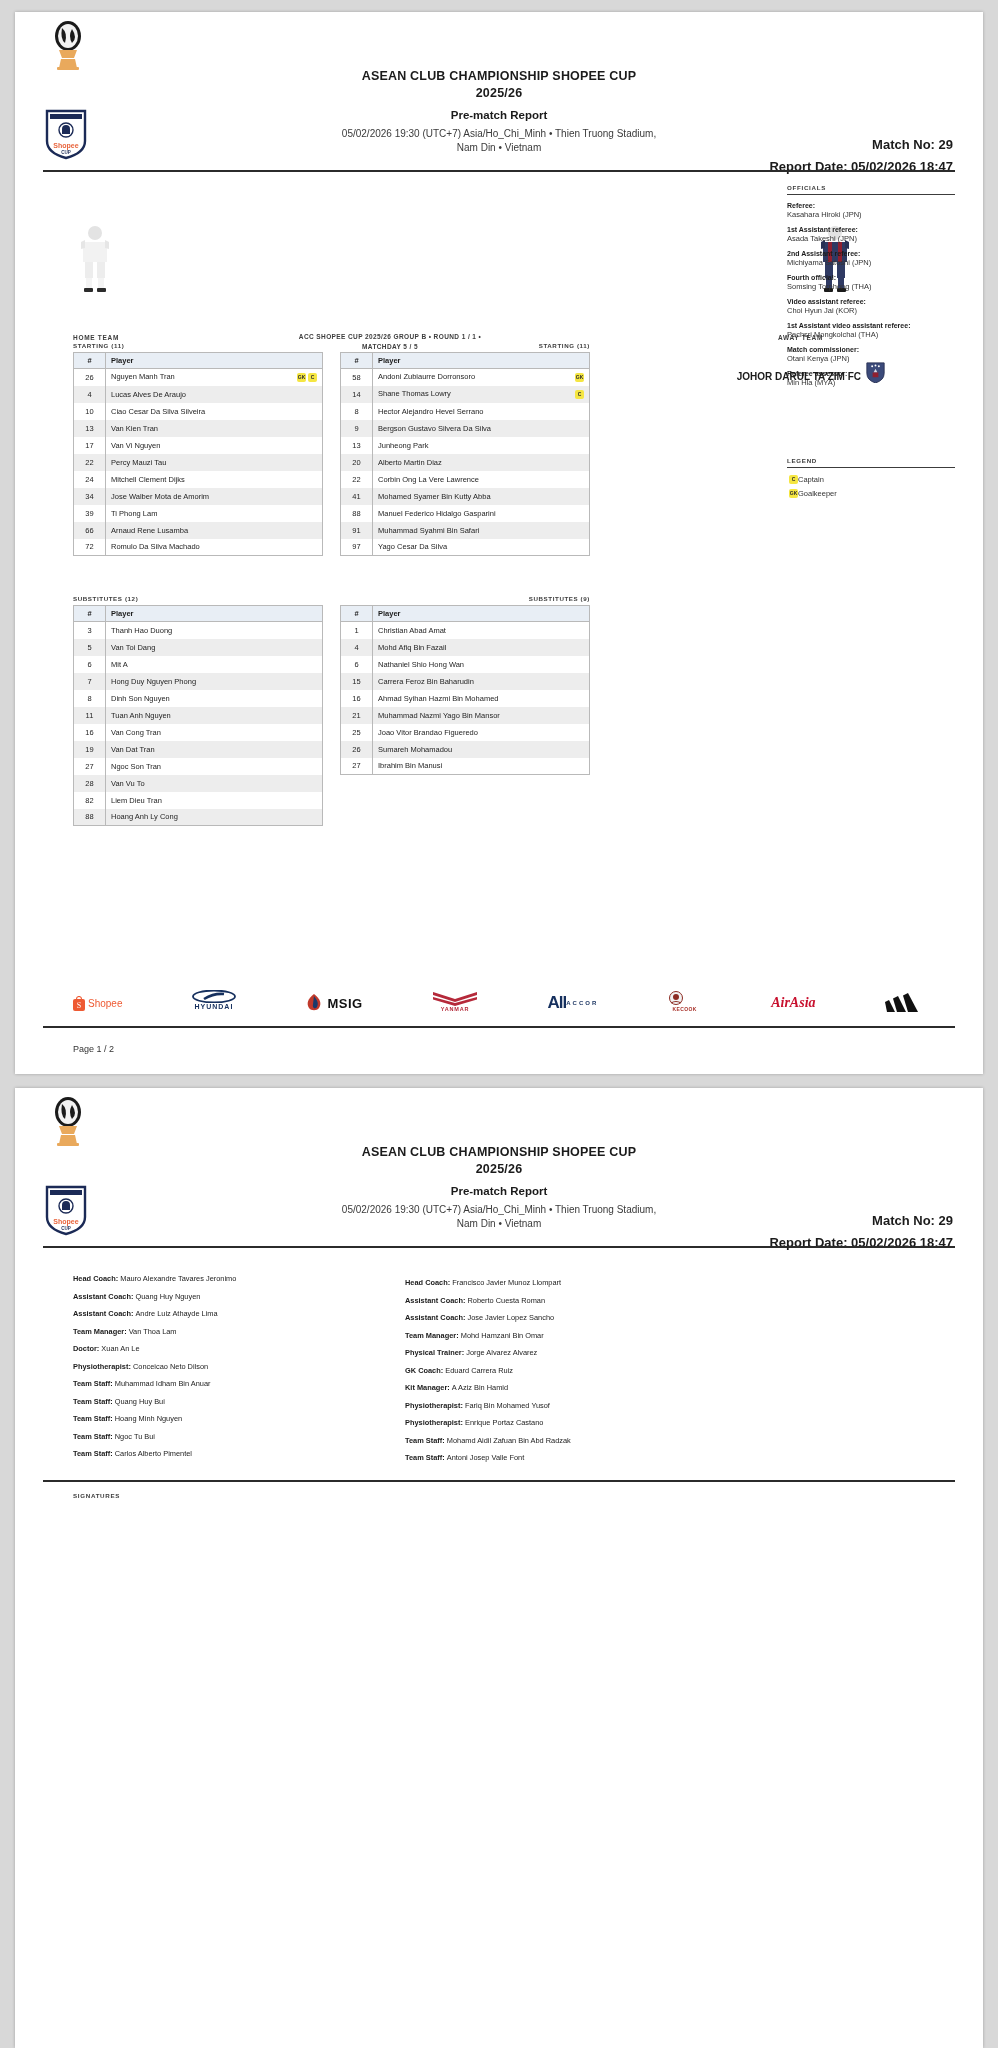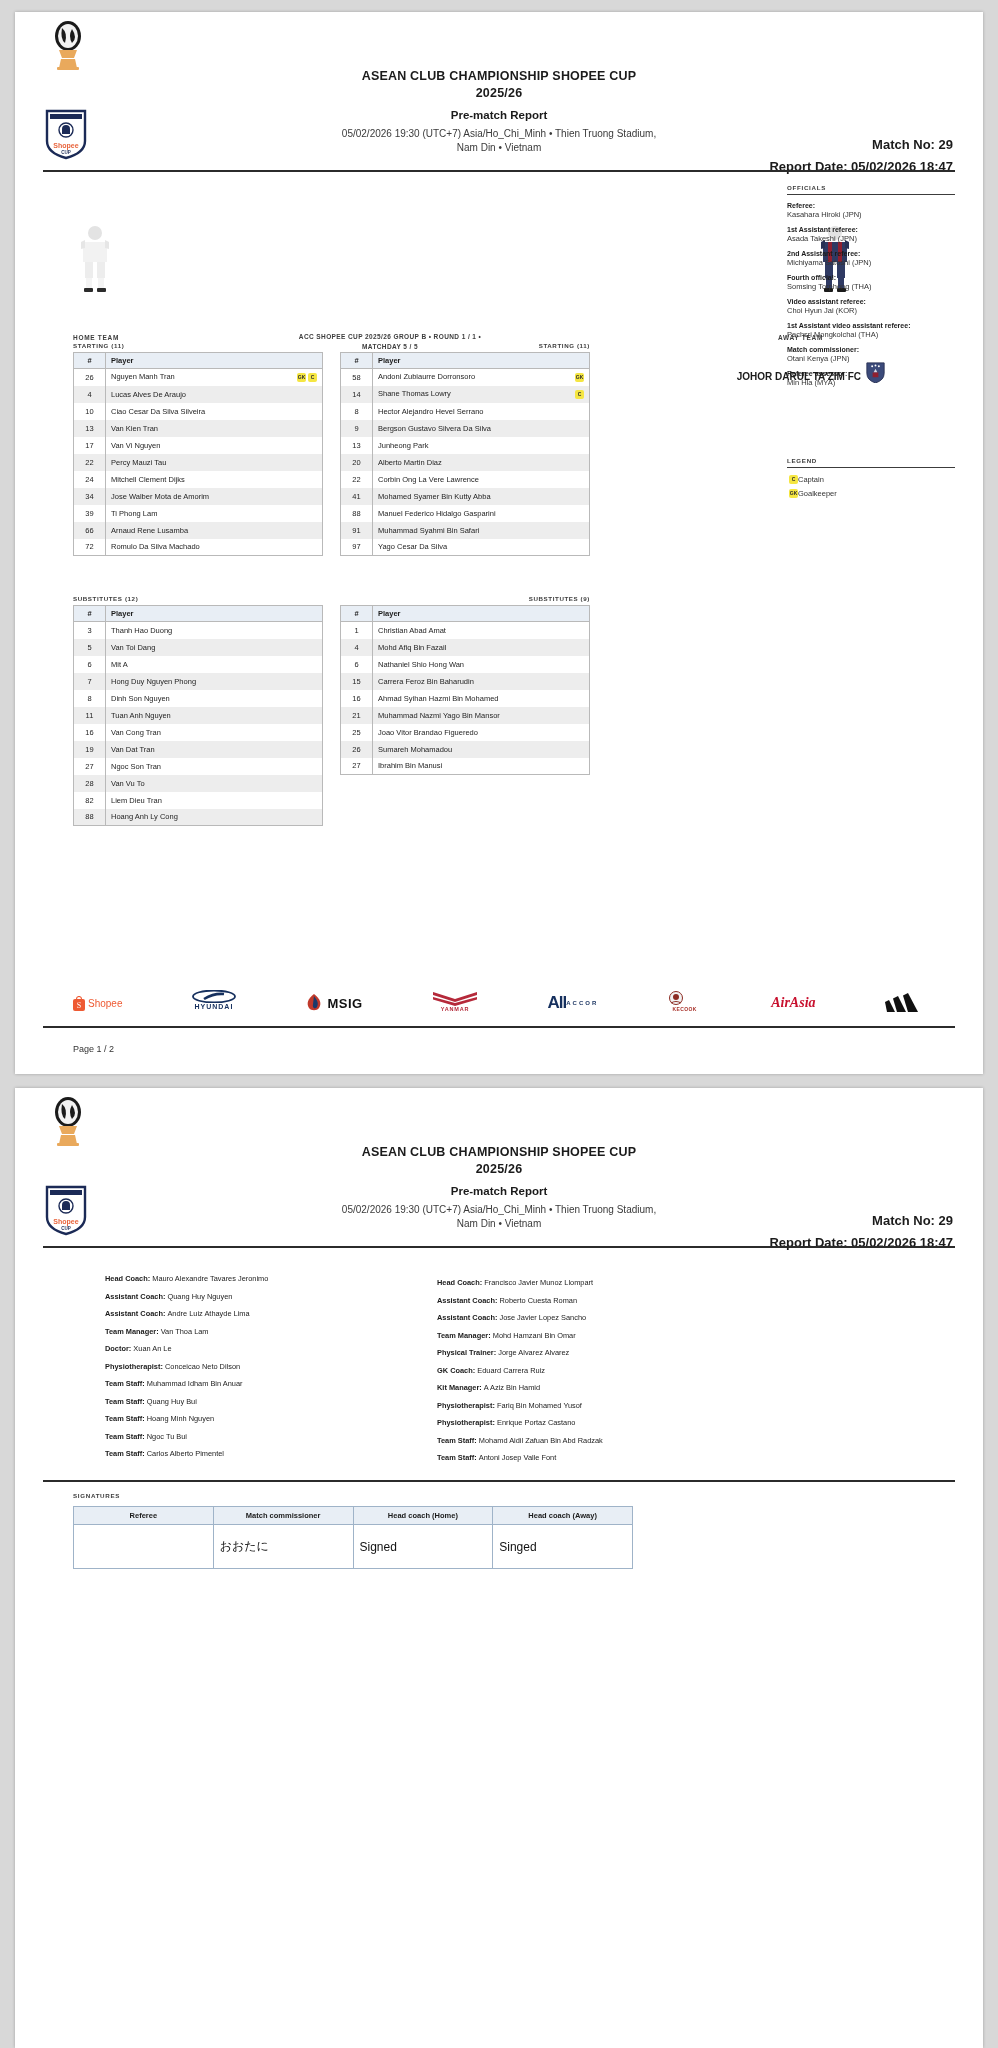--- a/index.html
+++ b/index.html
@@ -168,21 +168,21 @@
   }
   .spon { height: 26px; display: flex; align-items: center; }
   .page-foot {
     position: absolute; left: 58px;
     font-size: 9px; color: #333;
   }
 
   
   .staff-col { position: absolute; width: 330px; }
   .staff-line { font-size: 7.4px; color: #1b1b1b; margin-bottom: 8.5px; }
-  .staff-line b { font-weight: bold; margin-left: 32px; }
+  .staff-line b { font-weight: bold; }
   table.sign {
     position: absolute; left: 58px; width: 560px;
     border-collapse: collapse; table-layout: fixed;
   }
   table.sign th {
     background: #e8eef5; border: 1px solid #9fb3c8;
     font-size: 7.5px; font-weight: bold; color: #1b1b1b;
     padding: 4px 2px; text-align: center;
   }
   table.sign td {
@@ -692,32 +692,14 @@
         <div class="staff-line"><b>Physiotherapist: </b><span>Fariq Bin Mohamed Yusof</span></div>
         <div class="staff-line"><b>Physiotherapist: </b><span>Enrique Portaz Castano</span></div>
         <div class="staff-line"><b>Team Staff: </b><span>Mohamd Aidil Zafuan Bin Abd Radzak</span></div>
         <div class="staff-line"><b>Team Staff: </b><span>Antoni Josep Valle Font</span></div>
       </div>
 
     <div class="rule-dark" style="top:392px"></div>
 
     <div style="position:absolute;left:58px;top:404px" class="sec-cap">SIGNATURES</div>
 
-    <table class="sign" style="top:418px">
-      <thead>
-          <tr>
-            <th>Referee</th>
-            <th>Match commissioner</th>
-            <th>Head coach (Home)</th>
-            <th>Head coach (Away)</th>
-          </tr>
-        </thead>
-      <tbody>
-          <tr>
-            <td></td>
-            <td class="handwrite">おおたに</td>
-            <td>Signed</td>
-            <td>Singed</td>
-          </tr>
-        </tbody>
-    </table>
   </div>
 </div>
 
 </body></html>

